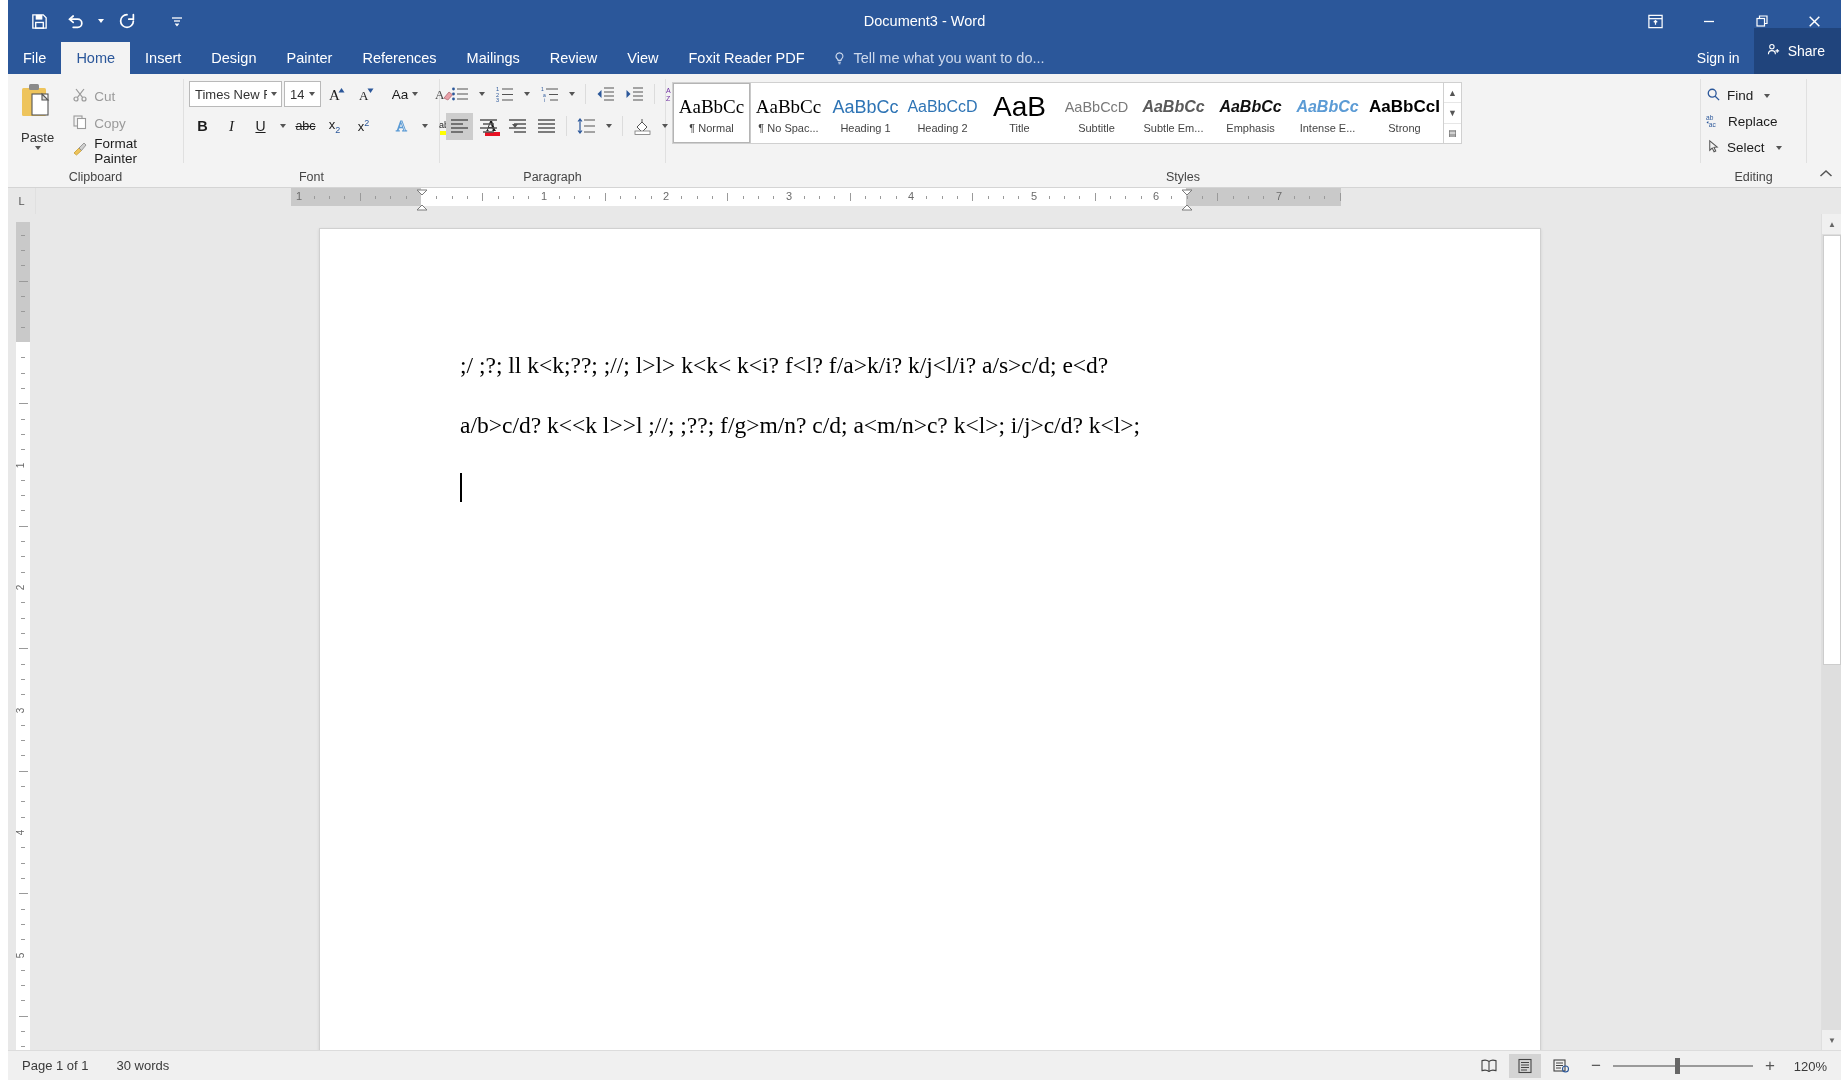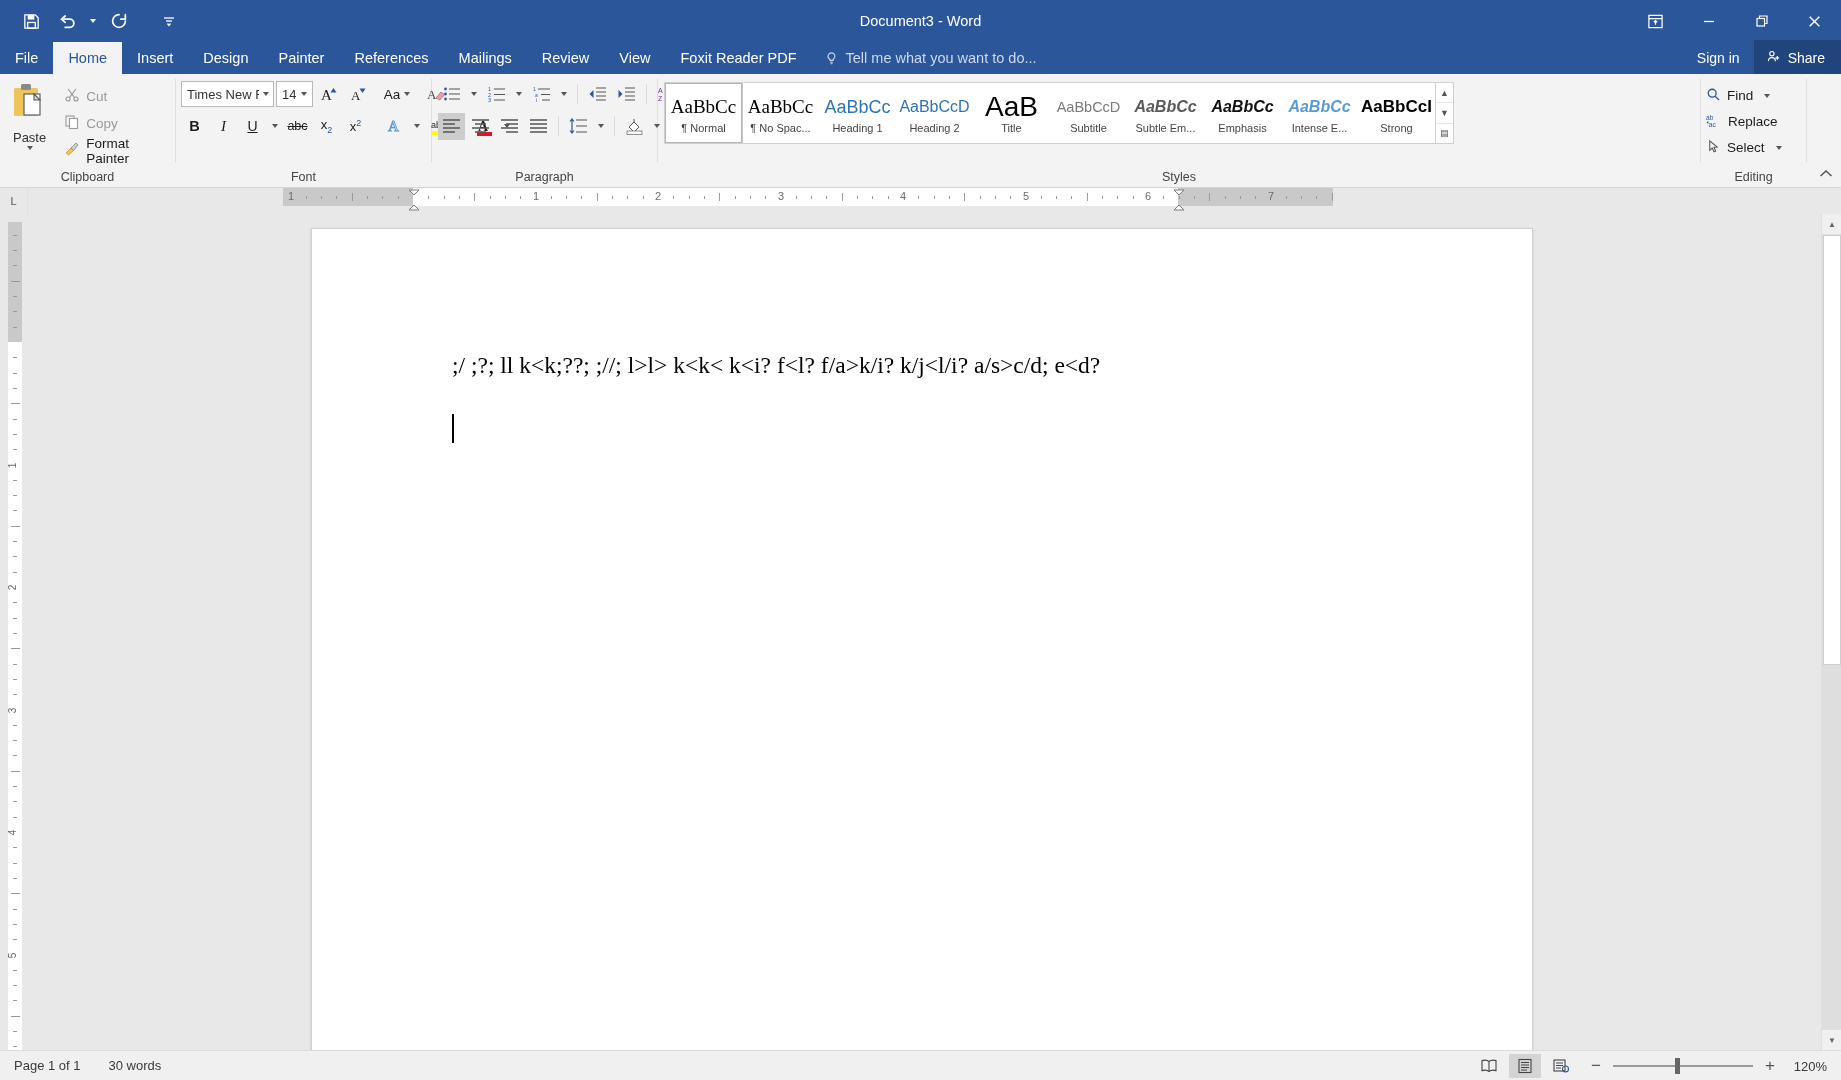--- a/index.html
+++ b/index.html
@@ -2,21 +2,21 @@
 <html><head>
 <meta charset="utf-8">
 <style>
   * { box-sizing: border-box; margin:0; padding:0; }
   html, body {
     width: 1841px; height: 1080px;
     overflow: hidden;
     font-family: "Liberation Sans", sans-serif;
     background: #fff;
   }
-  #app { width:1841px; height:1080px; position:relative; display:flex; flex-direction:column; }
+  #app { width:1841px; height:1080px; position:relative; display:flex; flex-direction:column;padding-left:8px; }
 
   
   .titlebar {
     height: 42px; background:#2b579a; position:relative; flex:0 0 42px;
     display:flex; align-items:center;
   }
   .qat { display:flex; align-items:center; height:42px; padding-left:14px; gap:2px; }
   .qat-btn {
     width:34px; height:34px; display:flex; align-items:center; justify-content:center;
     color:#fff;
@@ -40,23 +40,23 @@
     position:relative;
   }
   .tab {
     height:32px; padding:0 15px; display:flex; align-items:center; justify-content:center;
     color:#fff; font-size:14.5px; white-space:nowrap;
   }
   .tab.file { background:#2b579a; }
   .tab.active { background:#f3f3f3; color:#2b579a; }
   .tellme { display:flex; align-items:center; gap:7px; padding:0 10px 0 12px; height:32px; color:#cdd9ec; font-size:14.5px; }
   .tellme svg { display:block; }
-  .topright-acct { position:absolute; right:0; bottom:0; height:32px; display:flex; align-items:center; }
+  .topright-acct { position:absolute; right:0; bottom:0; height:32px; display:flex; align-items:flex-end; }
   .signin { color:#fff; font-size:14px; padding:0 14px; height:32px; display:flex; align-items:center; }
-  .sharebtn { color:#fff; font-size:14px; padding:0 16px 0 12px; height:36px; display:flex; align-items:center; gap:7px; background:#20447c; }
+  .sharebtn { color:#fff; font-size:14px; padding:0 16px 0 12px; height:46px; display:flex; align-items:center; gap:7px; background:#20447c; }
 
   
   .ribbon {
     flex:0 0 114px; height:114px; background:#f3f3f3; border-bottom:1px solid #d4d4d4;
     display:flex; position:relative;
   }
   .rgroup { position:relative; height:114px; display:flex; flex-direction:column; }
   .rgroup-body { flex:1; display:flex; align-items:flex-start; padding-top:6px; }
   .rgroup-label {
     height:22px; font-size:12.5px; color:#444; display:flex; align-items:center; justify-content:center;
@@ -802,20 +802,21 @@
             <div class="vr-num" style="top: 736px;">5</div>
             <div class="vr-num" style="top: 858px;">6</div>
           </div>
       </div>
     </div>
 
     <div class="canvas">
       <div class="page">
         <div class="doctext">
           <div class="docline">;/ ;?; ll k&lt;k;??; ;//; l&gt;l&gt; k&lt;k&lt; k&lt;i? f&lt;l? f/a&gt;k/i? k/j&lt;l/i? a/s&gt;c/d; e&lt;d?</div>
+          <div class="docline">a/b&gt;c/d? k&lt;&lt;k l&gt;&gt;l ;//; ;??; f/g&gt;m/n? c/d; a&lt;m/n&gt;c? k&lt;l&gt;; i/j&gt;c/d? k&lt;l&gt;;</div>
           <div class="docline"><span class="caret-line"></span></div>
         </div>
       </div>
     </div>
 
     <div class="vscroll">
       <div class="vs-arrow" style="top:0;">▲</div>
       <div class="vs-track" style="top:20px; bottom:20px;"></div>
       <div class="vs-thumb" style="top:21px; height:430px;"></div>
       <div class="vs-arrow" style="bottom:0;">▼</div>

